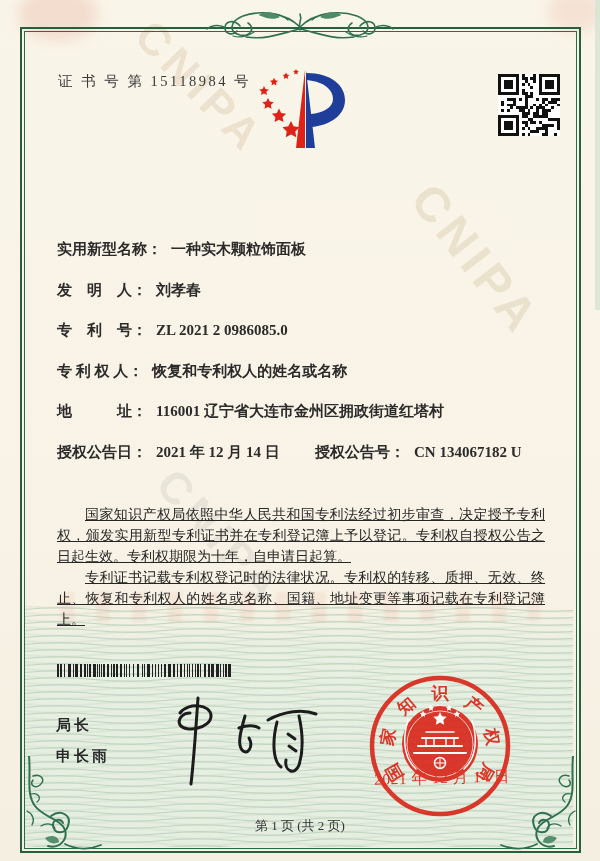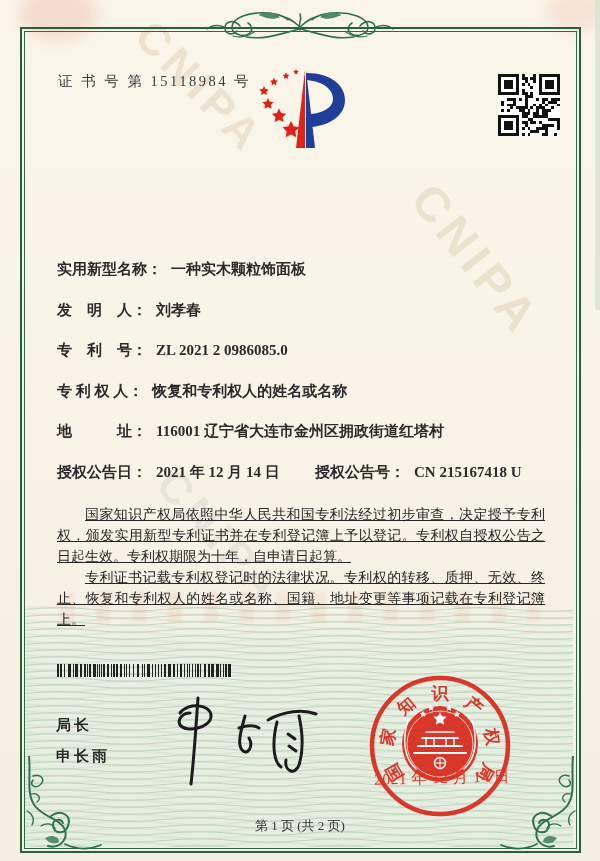--- a/index.html
+++ b/index.html
@@ -24,21 +24,21 @@
   .sm2{left:548px;top:-10px;width:55px;height:42px;background:rgba(226,158,138,.22);}
   .sm3{left:60px;top:592px;width:480px;height:30px;border-radius:6px;filter:blur(1.5px);
        background:repeating-linear-gradient(90deg,rgba(228,128,108,.10) 0 14px,rgba(228,128,108,0) 14px 36px);}
   
   .cert-no{position:absolute;left:58px;top:72px;font-size:14.5px;letter-spacing:2.5px;color:#3a3a3a;z-index:3;}
   .logo{position:absolute;left:243px;top:64px;z-index:3;}
   .qr{position:absolute;left:498px;top:74px;width:62px;height:62px;z-index:3;background:#fff;}
   .title{position:absolute;left:0;top:155px;width:100%;text-align:center;font-size:34px;font-weight:700;
          letter-spacing:11px;text-indent:11px;color:#141414;z-index:3;}
   
-  .fields{position:absolute;left:57px;top:240px;width:492px;z-index:3;font-size:15px;font-weight:600;color:#2b2b2b;margin-top:20px;}
+  .fields{position:absolute;left:57px;top:240px;width:492px;z-index:3;font-size:15px;font-weight:600;color:#2b2b2b;}
   .frow{line-height:19px;margin-bottom:21.5px;white-space:nowrap;}
   .frow .val{margin-left:9px;font-weight:600;}
   .grant-row{display:flex;align-items:center;}
   .grant-row .fld:first-child{min-width:258px;}
   
   .bodytext{position:absolute;left:57px;top:504px;width:488px;z-index:3;font-size:14px;line-height:21px;
             text-align:justify;color:#262626;text-decoration:underline;}
   .bodytext p{margin:0;text-indent:2em;}
   
   .barcode{position:absolute;left:57px;top:664px;width:174px;height:13px;display:flex;z-index:3;}
@@ -285,21 +285,21 @@
 
 
   <div class="fields">
     <div class="frow"><span>实用新型名称：</span><span class="val">一种实木颗粒饰面板</span></div>
     <div class="frow"><span>发　明　人：</span><span class="val">刘孝春</span></div>
     <div class="frow"><span>专　利　号：</span><span class="val">ZL 2021 2 0986085.0</span></div>
     <div class="frow"><span>专 利 权 人：</span><span class="val">恢复和专利权人的姓名或名称</span></div>
     <div class="frow"><span>地　　　址：</span><span class="val">116001 辽宁省大连市金州区拥政街道红塔村</span></div>
     <div class="frow grant-row">
       <span class="fld"><span>授权公告日：</span><span class="val">2021 年 12 月 14 日</span></span>
-      <span class="fld"><span>授权公告号：</span><span class="val">CN 215167418 U</span></span>
+      <span class="fld"><span>授权公告号：</span><span class="val">CN 134067182 U</span></span>
     </div>
   </div>
 
   <div class="bodytext">
     <p>国家知识产权局依照中华人民共和国专利法经过初步审查，决定授予专利权，颁发实用新型专利证书并在专利登记簿上予以登记。专利权自授权公告之日起生效。专利权期限为十年，自申请日起算。</p>
     <p>专利证书记载专利权登记时的法律状况。专利权的转移、质押、无效、终止、恢复和专利权人的姓名或名称、国籍、地址变更等事项记载在专利登记簿上。</p>
   </div>
 
   <div class="barcode" id="barcode">
       <b style="width: 2px; background: rgb(34, 34, 34);"></b>

